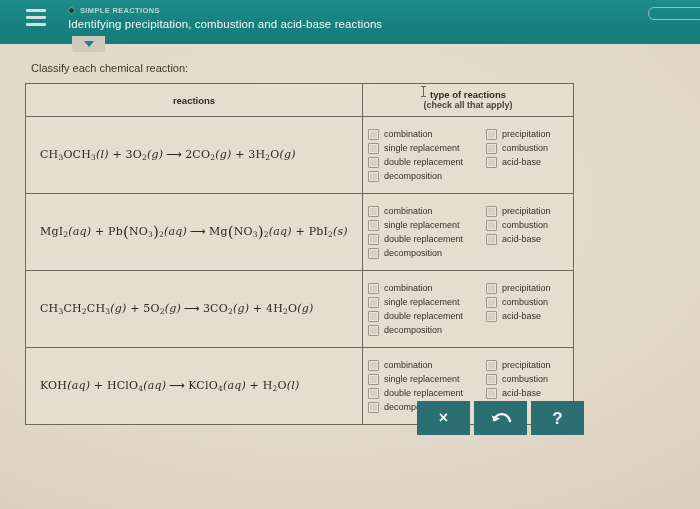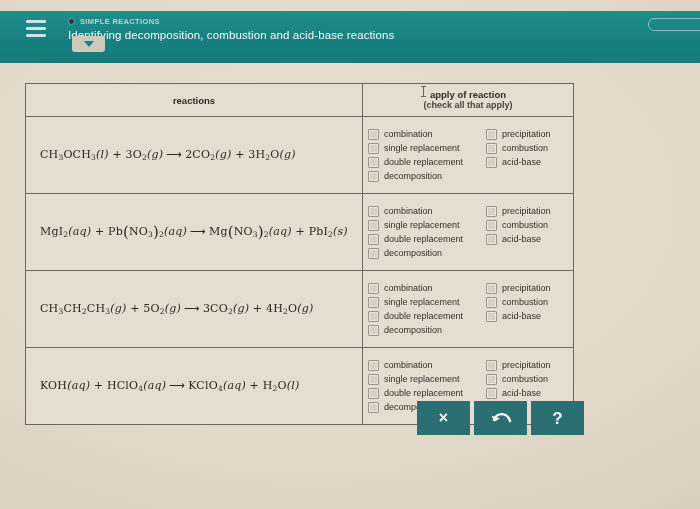--- a/index.html
+++ b/index.html
@@ -17,23 +17,23 @@
   
   #page {
     position: absolute;
     inset: 0;
     background:
       radial-gradient(ellipse 120% 100% at 45% 40%, #e9e0d2 0%, #e3d9ca 45%, #d6cabb 85%, #cabfb0 100%);
   }
   .app-header {
     position: absolute;
     left: 0;
-    top: 11px;
+    top: 0;
     width: 700px;
-    height: 52px;
+    height: 44px;
     background: linear-gradient(180deg, #1e8d8c 0%, #17807f 60%, #157c7b 100%);
     overflow: hidden;
   }
   .hamburger {
     position: absolute;
     left: 26px;
     top: 9px;
     width: 20px;
     height: 17px;
     display: flex;
@@ -270,41 +270,42 @@
     <div class="hamburger">
       <span></span>
       <span></span>
       <span></span>
     </div>
     <div class="header-text">
       <div class="kicker">
         <span class="kicker-dot"></span>
         <span class="kicker-label">SIMPLE REACTIONS</span>
       </div>
-      <div class="header-title">Identifying decomposition, combustion and acid-base reactions</div>
+      <div class="header-title">Identifying precipitation, combustion and acid-base reactions</div>
     </div>
     <div class="header-pill"></div>
   </div>
 
   <div class="tab-toggle">
     <span class="caret"></span>
   </div>
 
+  <div class="prompt">Classify each chemical reaction:</div>
 
   <table class="rxn-table">
     <colgroup>
       <col class="col-rxn">
       <col class="col-type">
     </colgroup>
     <thead>
       <tr>
         <th class="head-rxn">reactions</th>
         <th class="head-type">
           <span class="text-caret"></span>
-          <div class="head-type-main">apply of reaction</div>
+          <div class="head-type-main">type of reactions</div>
           <div class="head-type-sub">(check all that apply)</div>
         </th>
       </tr>
     </thead>
     <tbody id="rows-body">
         <tr>
           <td class="eq-cell"><span class="eq">CH<sub>3</sub>OCH<sub>3</sub><span class="it">(l)</span> + 3O<sub>2</sub><span class="it">(g)</span><span class="arrow">⟶</span>2CO<sub>2</sub><span class="it">(g)</span> + 3H<sub>2</sub>O<span class="it">(g)</span></span></td>
           <td class="opts-cell">
             <div class="opts-grid">
               <label class="opt">

